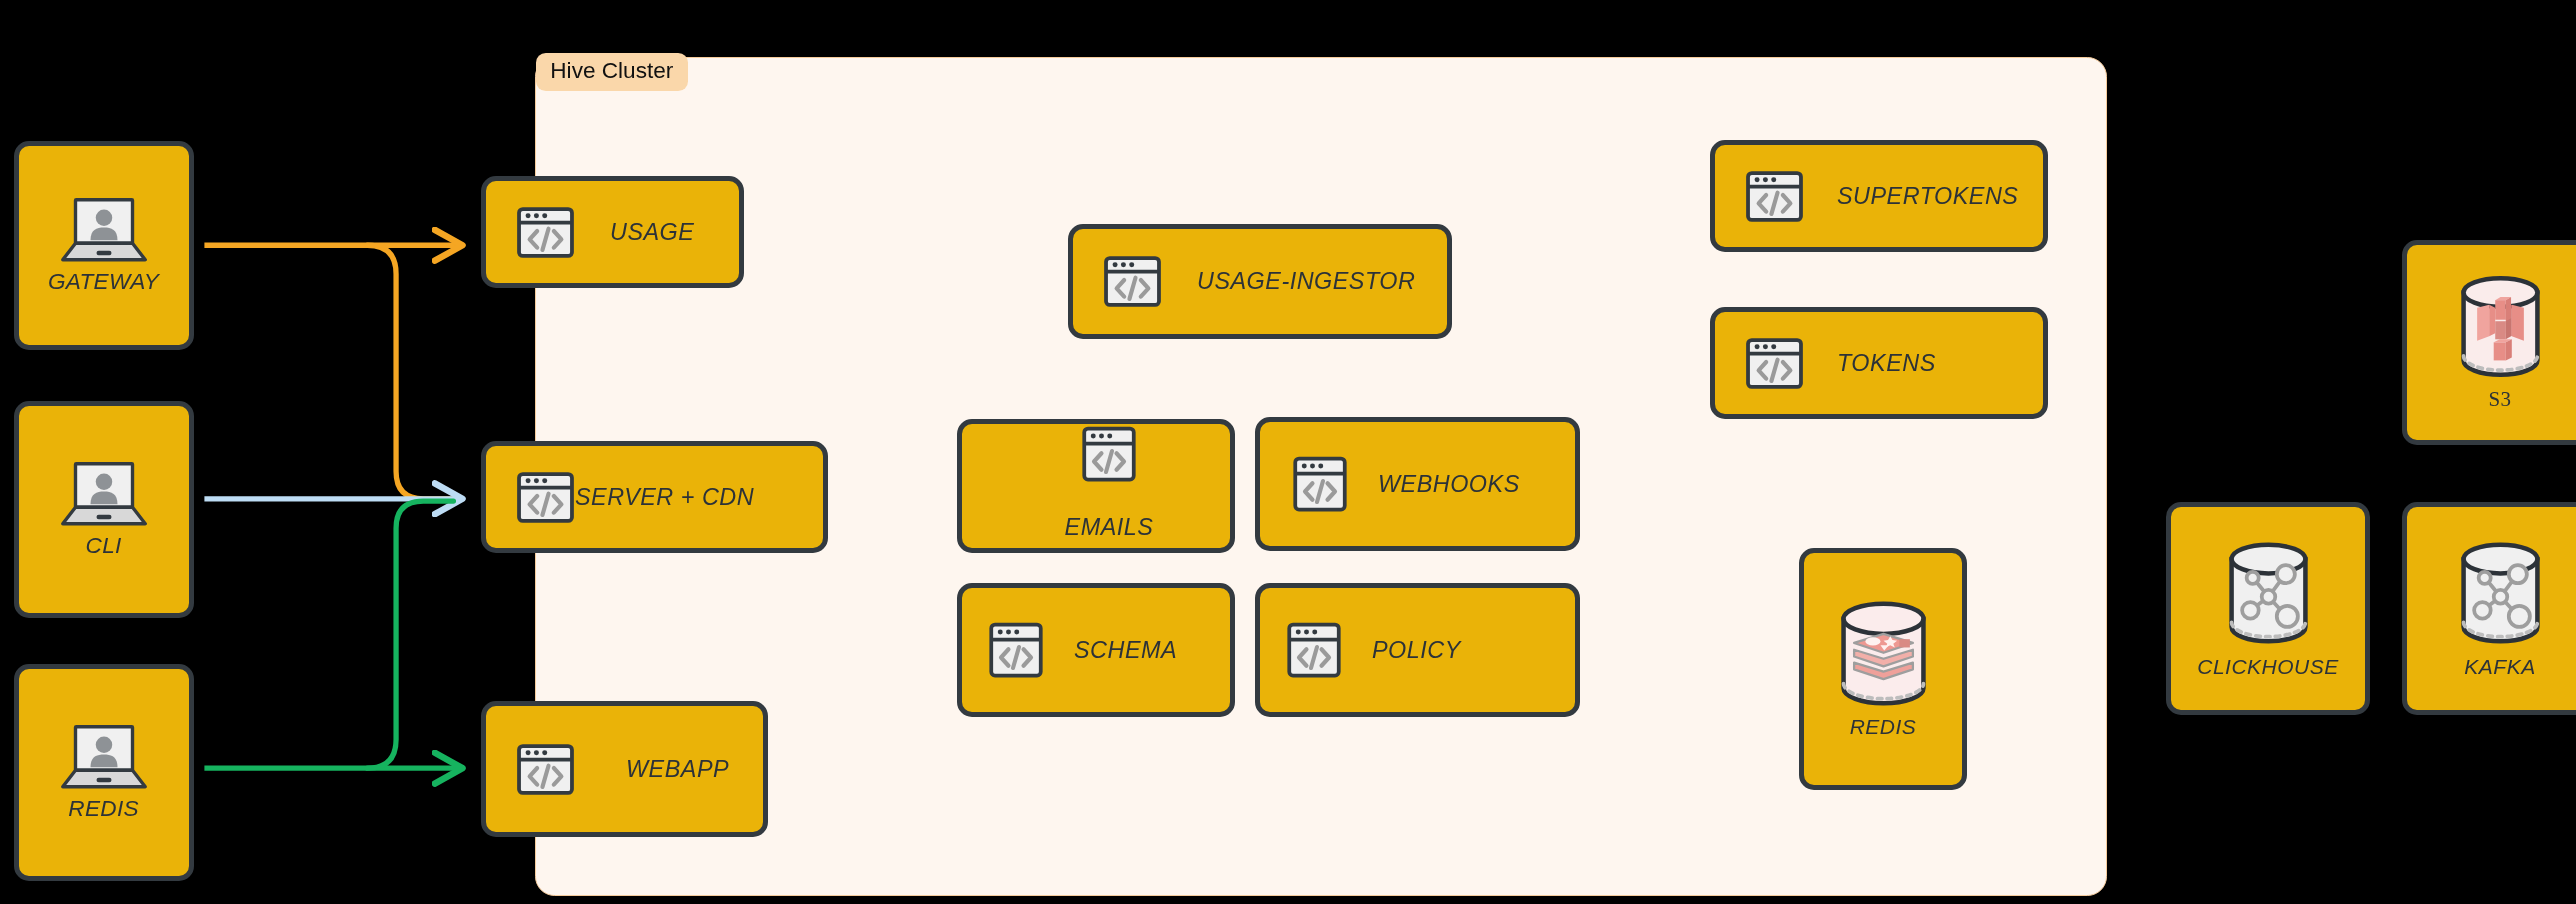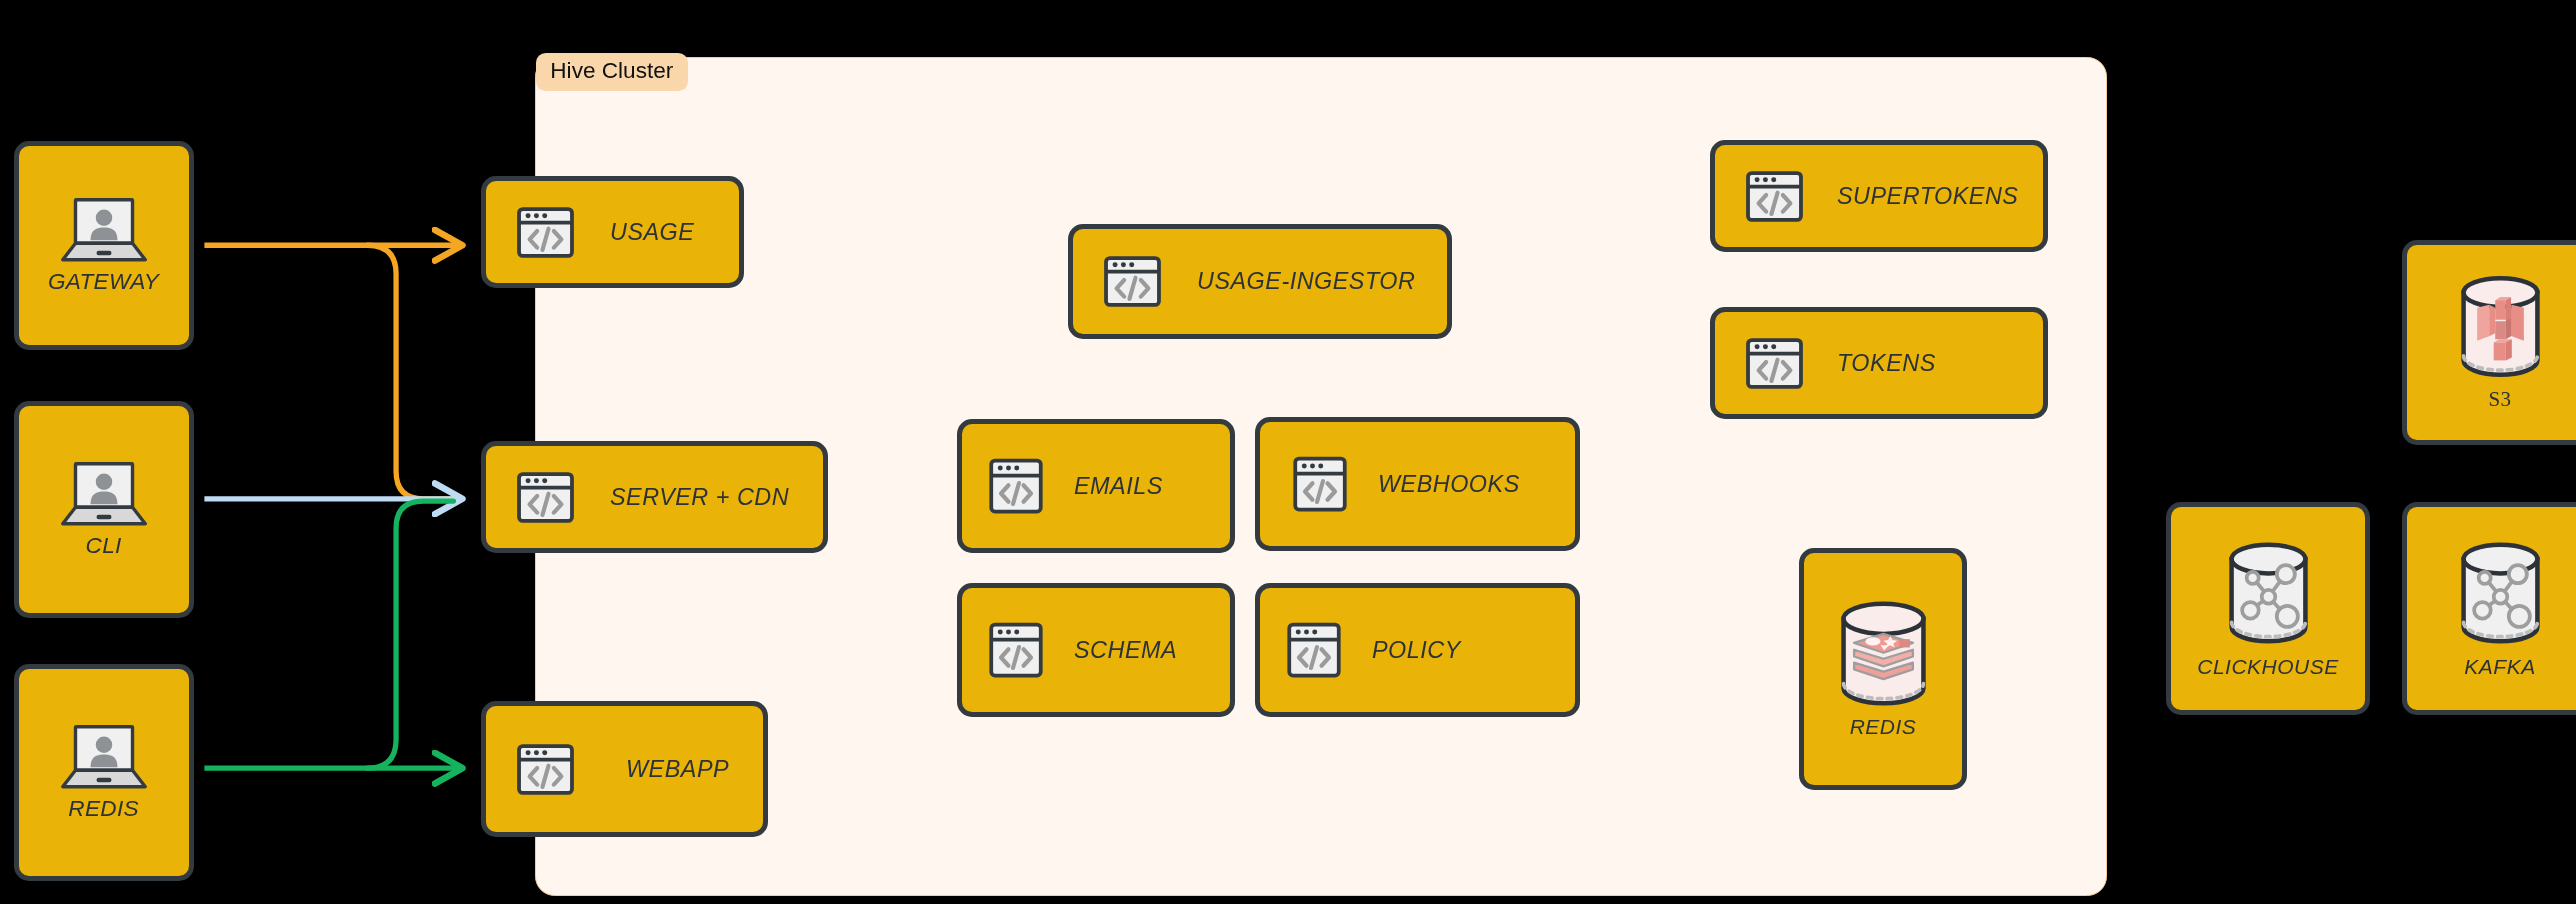--- a/index.html
+++ b/index.html
@@ -115,25 +115,25 @@
   .node.db.upright .node-label { font-style: normal; font-family: Liberation Serif, serif; }
 
   .icon-wrap { display: block; line-height: 0; }
 
   
   #node-gateway   { left: 13.6px;  top: 141px; width: 180px; height: 209px; }
   #node-cli       { left: 13.6px;  top: 401px; width: 180px; height: 217px; }
   #node-user      { left: 13.6px;  top: 664px; width: 180px; height: 217px; }
 
   #node-usage        { left: 481px;  top: 176px; width: 263px; height: 112px; padding-left: 30px; gap: 35px; }
-  #node-server-cdn   { left: 481px;  top: 441px; width: 347px; height: 112px; padding-left: 30px; gap: 35px; }
+  #node-server-cdn   { left: 481px;  top: 441px; width: 347px; height: 112px; padding-left: 30px; }
   #node-webapp       { left: 481px;  top: 701px; width: 287px; height: 136px; padding-left: 30px; gap: 51px; }
 
   #node-usage-ingestor { left: 1068px; top: 224px; width: 384px; height: 115px; padding-left: 30px; gap: 35px; }
-  #node-emails         { left: 957px; top: 419px; width: 278px; height: 134px; padding-left: 26px; gap: 30px; }
+  #node-emails         { left: 957px; top: 419px; width: 278px; height: 134px; padding-left: 26px; gap: 30px; flex-direction: column; }
   #node-webhooks       { left: 1255px; top: 417px; width: 325px; height: 134px; padding-left: 32px; gap: 30px; }
   #node-schema         { left: 957px; top: 583px; width: 278px; height: 134px; padding-left: 26px; gap: 30px; }
   #node-policy         { left: 1255px; top: 583px; width: 325px; height: 134px; padding-left: 26px; gap: 30px; text-align: center; }
 
   #node-supertokens  { left: 1710px; top: 140px; width: 338px; height: 112px; padding-left: 30px; gap: 33px; }
   #node-tokens       { left: 1710px; top: 307px; width: 338px; height: 112px; padding-left: 30px; gap: 33px; }
   #node-redis        { left: 1799px; top: 548px; width: 168px; height: 242px; }
 
   #node-postgres   { left: 2166px; top: 240px; width: 204px; height: 205px; }
   #node-s3         { left: 2402px; top: 240px; width: 196px; height: 205px; }

